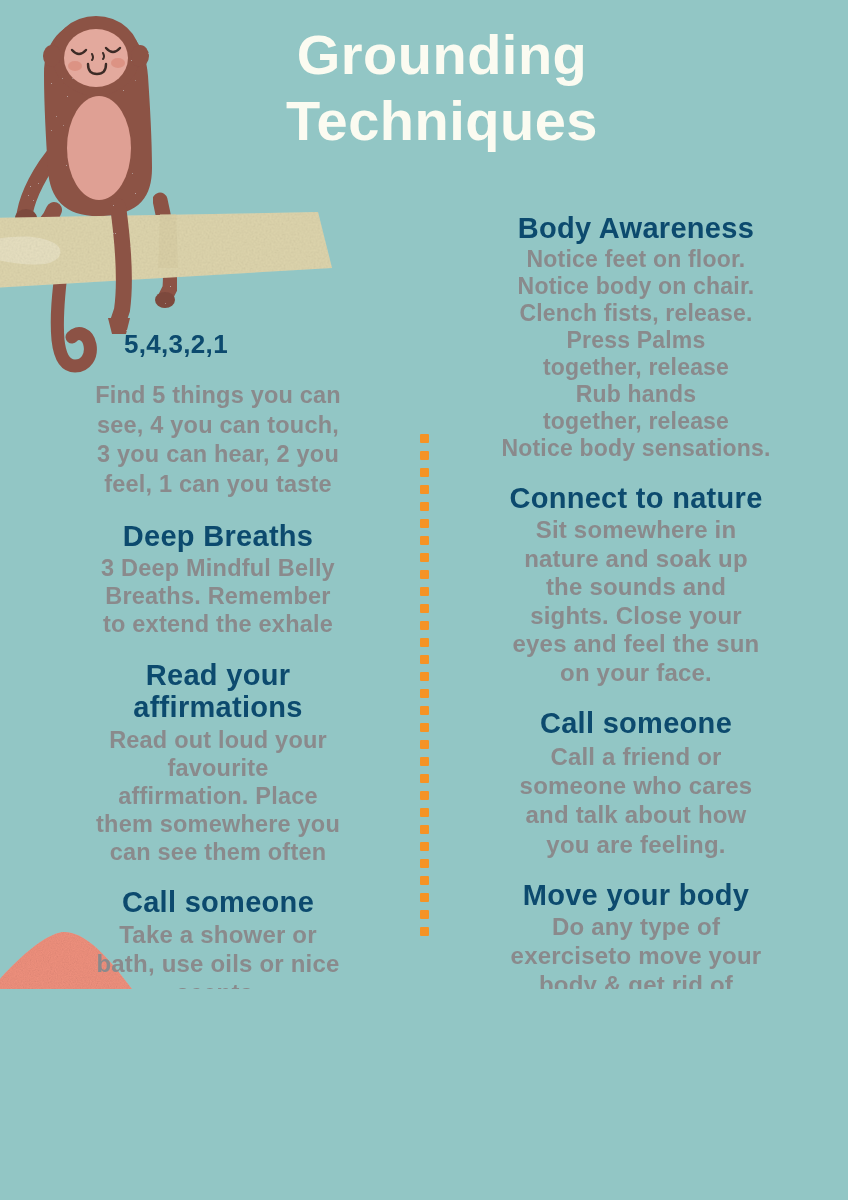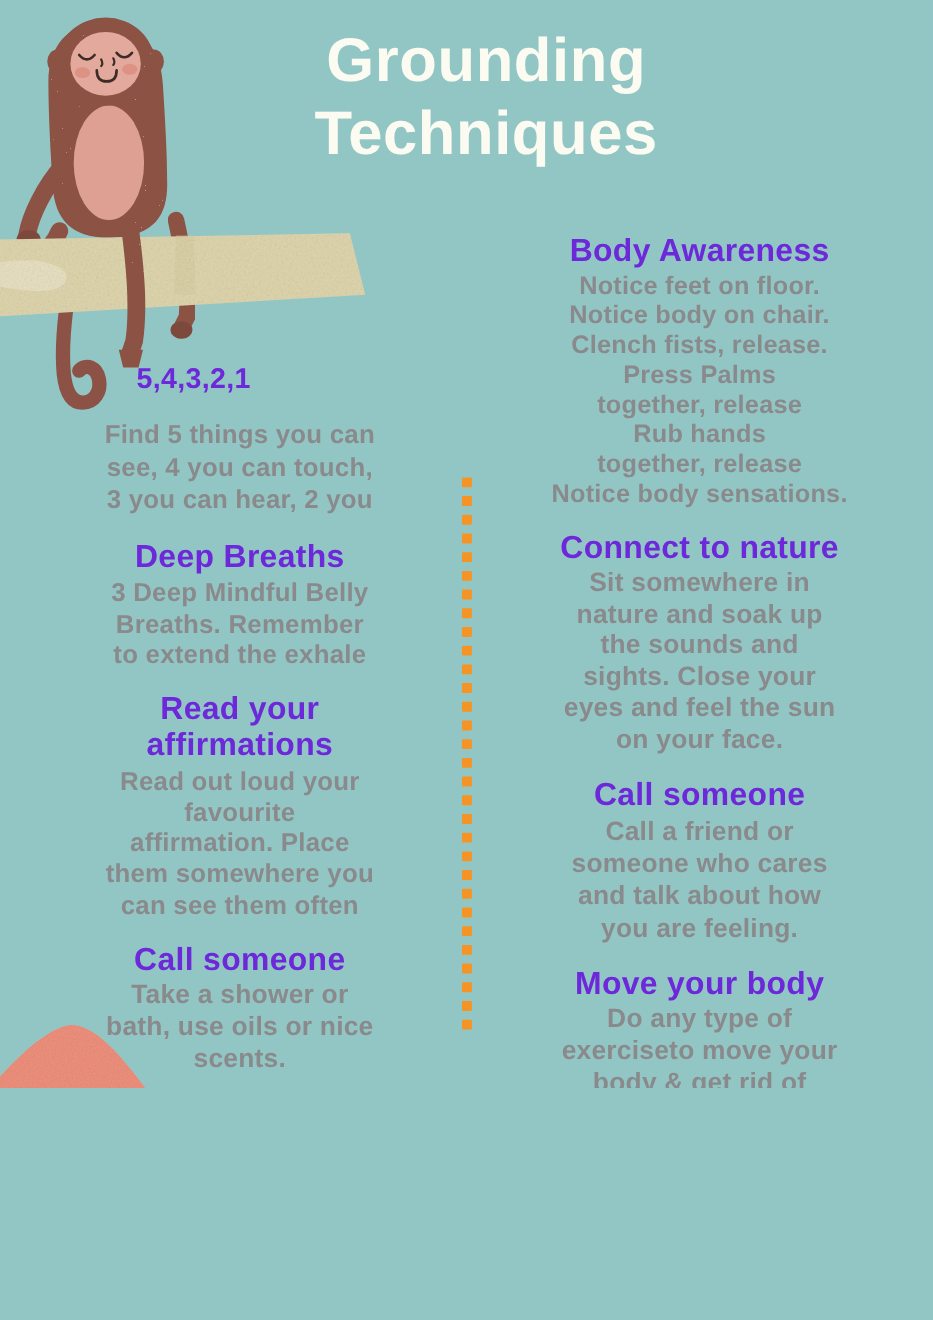--- a/index.html
+++ b/index.html
@@ -36,21 +36,21 @@
 
   
   .col{position:absolute;z-index:5;}
   #col-left{left:28px;top:330px;width:380px;}
   #col-right{left:440px;top:212px;width:392px;}
 
   .block{margin:0 0 4px 0;}
   .block + .block{margin-top:20px;}
 
   .head{
-    color:#6d28d9;
+    color:#0c4a6e;
     font-weight:bold;
     font-size:29px;
     line-height:1.12;
     text-align:center;
     margin:0 0 2px 0;
     letter-spacing:0.3px;
   }
   .head.left-align{text-align:left;padding-left:96px;font-size:26px;}
   .body{
     color:#8a8a8c;
@@ -277,20 +277,21 @@
   </div>
 
   <div class="col" id="col-left">
 
     <div class="block" id="b-543">
       <div class="head left-align">5,4,3,2,1</div>
       <div class="body">
         <span class="ln">Find 5 things you can</span>
         <span class="ln">see, 4 you can touch,</span>
         <span class="ln">3 you can hear, 2 you</span>
+        <span class="ln">feel, 1 can you taste</span>
       </div>
     </div>
 
     <div class="block" id="b-breaths">
       <div class="head">Deep Breaths</div>
       <div class="body">
         <span class="ln">3 Deep Mindful Belly</span>
         <span class="ln">Breaths. Remember</span>
         <span class="ln">to extend the exhale</span>
       </div>

